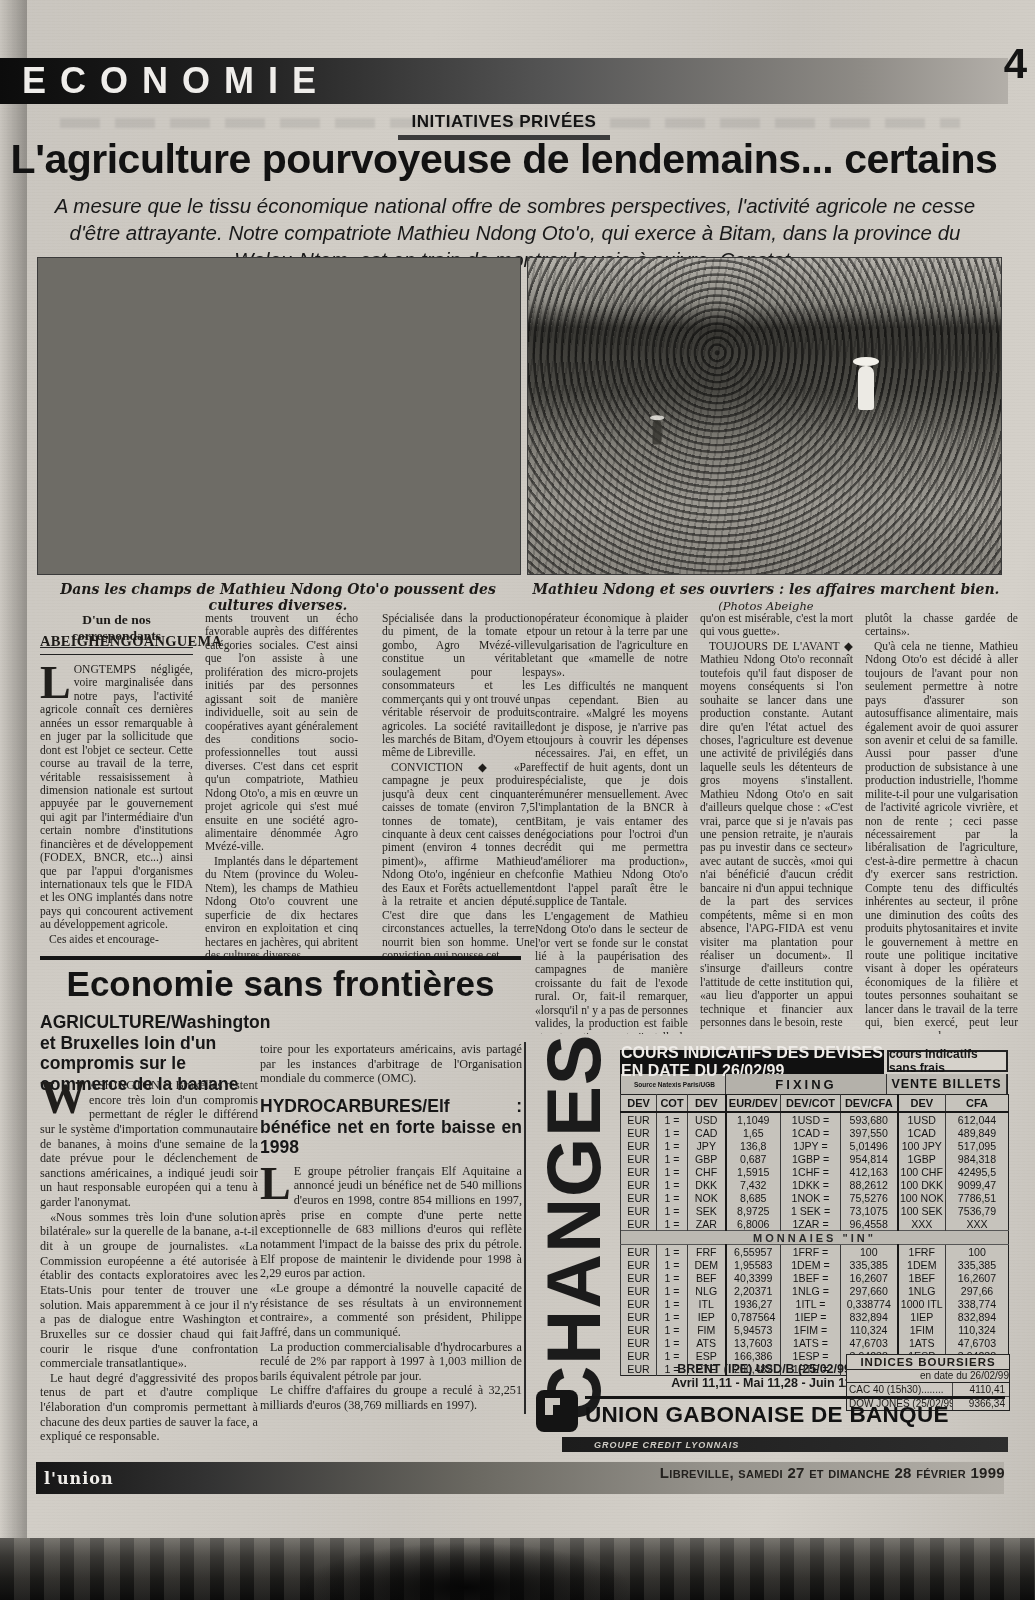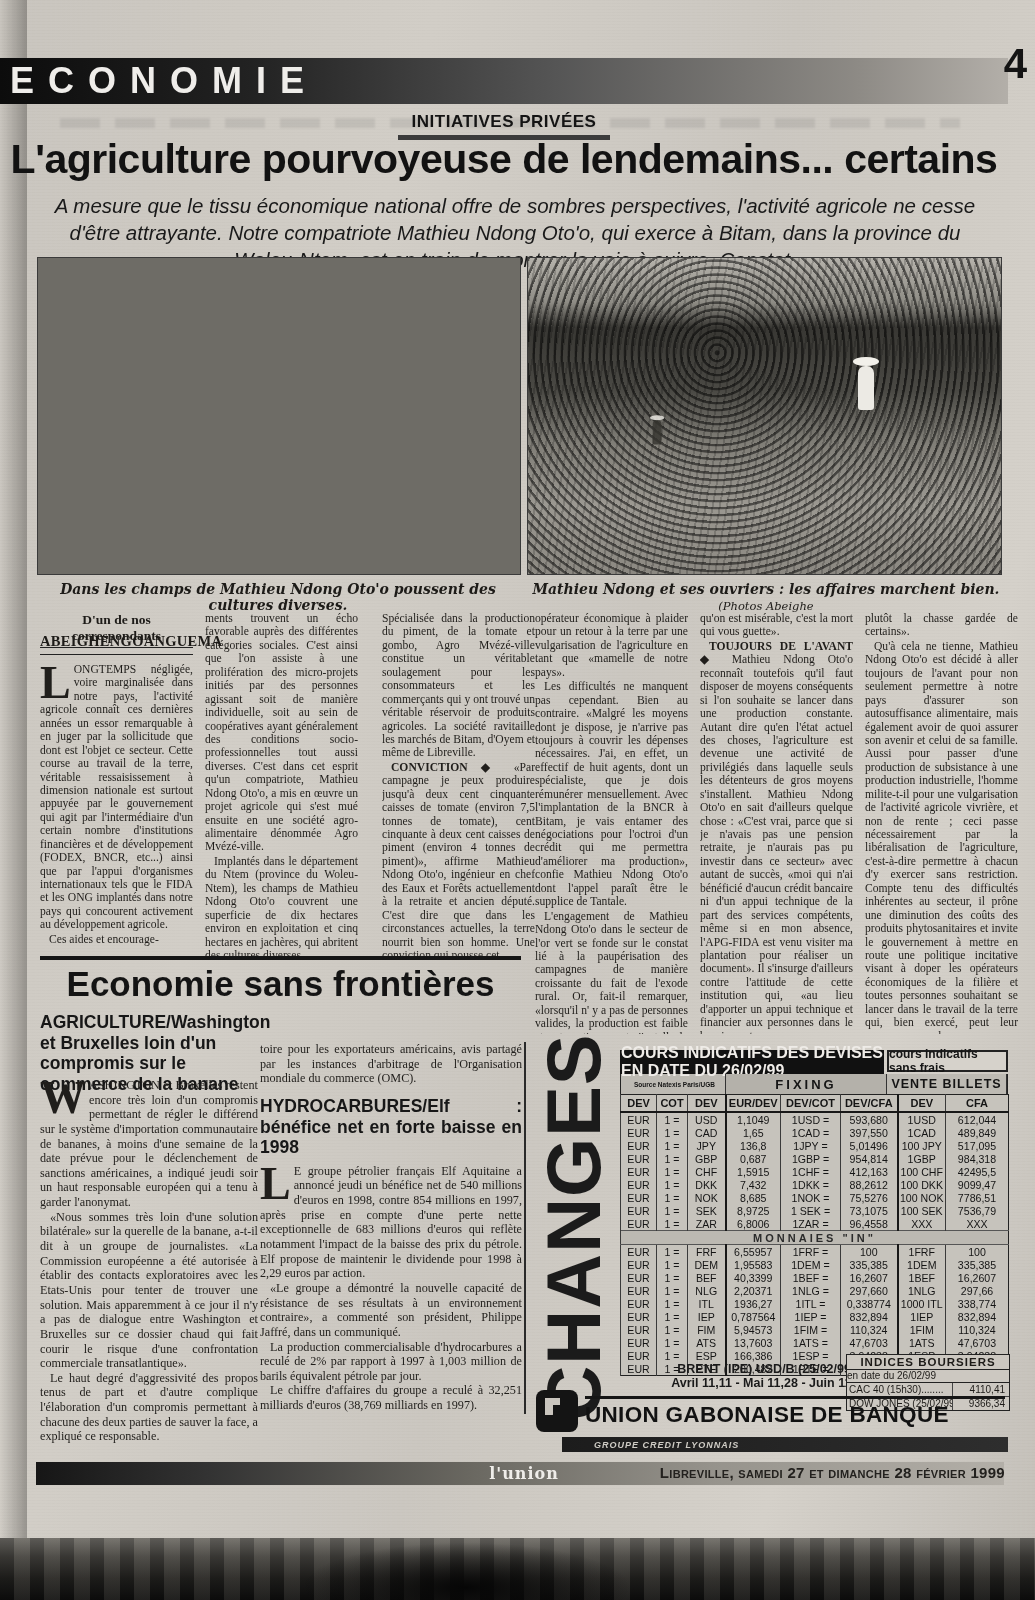--- a/index.html
+++ b/index.html
@@ -8,21 +8,21 @@
     font-family:"Liberation Serif",serif;color:#1d1b18;}
   .grain{position:absolute;inset:0;pointer-events:none;opacity:.5;
     background:repeating-linear-gradient(0deg,rgba(0,0,0,.025) 0 1px,transparent 1px 3px),
                repeating-linear-gradient(90deg,rgba(255,255,255,.03) 0 2px,transparent 2px 5px);}
   .abs{position:absolute;}
   
   .banner{left:0;top:58px;width:1008px;height:46px;
     background:linear-gradient(90deg,#0c0c0c 0%,#222 25%,#555 55%,#8d8a85 85%,#b3afa9 100%);
     display:flex;align-items:center;}
   .banner-title{color:#efedea;font-family:"Liberation Sans",sans-serif;font-weight:bold;
-    font-size:36px;letter-spacing:14px;padding-left:10px;}
+    font-size:36px;letter-spacing:14px;padding-left:22px;}
   .pageno{right:8px;top:40px;font-family:"Liberation Sans",sans-serif;font-weight:800;font-size:42px;color:#141414;}
   .ghost{left:60px;top:118px;width:900px;height:10px;opacity:.12;filter:blur(1px);
     background:repeating-linear-gradient(90deg,#555 0 40px,transparent 40px 55px);}
   .kicker-wrap{left:0;top:112px;width:1008px;text-align:center;}
   .kicker{display:inline-block;font-family:"Liberation Sans",sans-serif;font-weight:800;font-size:17px;
     letter-spacing:.5px;border-bottom:5px solid #3c3c3c;padding:0 14px 3px 14px;color:#141414;}
   .headline{left:0;top:136px;width:1008px;text-align:center;font-family:"Liberation Sans",sans-serif;
     font-weight:800;font-size:41px;color:#121212;letter-spacing:-.5px;}
   .standfirst{left:40px;top:192px;width:950px;text-align:center;font-family:"Liberation Sans",sans-serif;
     font-style:italic;font-size:20.5px;line-height:1.32;color:#1a1a1a;font-weight:500;}
@@ -47,21 +47,21 @@
   .fig-hat{width:26px;height:9px;background:#f2f0ea;border-radius:50%;margin:-6px 0 0 -5px;}
   .caption{font-size:14px;font-weight:bold;font-style:italic;font-family:"DejaVu Serif",serif;color:#17151 2;}
   .cap-l{left:37px;top:581px;width:482px;text-align:center;}
   .cap-r{left:527px;top:581px;width:478px;text-align:center;}
   .credit{font-style:italic;font-weight:normal;font-size:11.5px;}
   
   .col{width:153px;font-size:11.6px;line-height:1.16;text-align:justify;overflow:hidden;color:#201e1b;}
   .col p.para{margin:0 0 1px 0;text-indent:9px;}
   .col p.para:first-child{text-indent:0;}
   .dropcap{float:left;font-size:46px;line-height:.8;font-weight:bold;padding:2px 3px 0 0;font-family:"Liberation Serif",serif;}
-  .runin{font-weight:bold;}
+  .runin{font-weight:normal;}
   .corr-head{left:40px;top:612px;width:153px;text-align:center;font-weight:bold;font-size:13.5px;
     border-bottom:1.5px solid #222;padding-bottom:3px;font-family:"Liberation Serif",serif;}
   .byline{left:40px;top:633px;width:153px;text-align:center;font-weight:bold;font-size:14.5px;
     border-bottom:1.5px solid #222;padding-bottom:4px;letter-spacing:.3px;}
   .c1{left:40px;top:663px;height:295px;}
   .c2{left:205px;top:612px;height:346px;}
   .c3{left:382px;top:612px;height:346px;}
   .c4{left:535px;top:612px;height:422px;}
   .c5{left:700px;top:612px;height:422px;}
   .c6{left:865px;top:612px;height:422px;}
@@ -103,39 +103,39 @@
   table.fx{border:1px solid #222;}
   table.fx td.fc3,table.fx th.hc3,table.fx td.fc6,table.fx th.hc6{border-left:2px solid #181818;}
   tr.monnaies td{font-size:11px;letter-spacing:3px;text-align:center;font-weight:bold;color:#2b2b2b;
     border-top:1px solid #555;border-bottom:1px solid #555;background:#bcb9b2;}
   
   .brent{left:620px;top:1362px;width:300px;text-align:center;font-family:"Liberation Sans",sans-serif;font-size:12.5px;color:#1a1a1a;}
   .brent b{font-weight:800;}
   .indices{left:846px;top:1354px;width:162px;border:1.5px solid #222;background:#ccc8c1;
     font-family:"Liberation Sans",sans-serif;}
   .ind-title{font-weight:800;font-size:11.5px;text-align:center;letter-spacing:1px;border-bottom:1px solid #222;padding:1px 0;}
-  .ind-date{font-size:10px;text-align:left;border-bottom:1px solid #222;padding:0 0 1px 0;}
+  .ind-date{font-size:10px;text-align:right;border-bottom:1px solid #222;padding:0 0 1px 0;}
   .kv-row{display:flex;font-size:10px;border-bottom:1px solid #444;}
   .kv-row:last-child{border-bottom:none;}
   .kv-row .k{flex:1;padding:1px 2px;border-right:1px solid #444;white-space:nowrap;overflow:hidden;}
   .kv-row .v{flex:0 0 52px;text-align:right;padding:1px 4px 1px 0;}
   .ugb-rule{left:585px;top:1396px;width:420px;height:2.5px;background:#161616;}
   .ugb-logo{left:536px;top:1390px;width:42px;height:42px;background:#141414;border-radius:8px;}
   .ugb-logo:before{content:"";position:absolute;left:9px;top:8px;width:15px;height:17px;background:#c9c5be;border-radius:0 0 8px 0;}
   .ugb-logo:after{content:"";position:absolute;left:17px;top:15px;width:15px;height:19px;background:#141414;}
   .ugb-name{left:585px;top:1402px;width:430px;font-family:"Liberation Sans",sans-serif;font-weight:700;
     font-size:22.5px;color:#121212;letter-spacing:.3px;}
   .ugb-bar{left:562px;top:1437px;width:446px;height:15px;background:linear-gradient(90deg,#1c1c1c,#2e2e2e);
     display:flex;align-items:center;}
   .ugb-bar span{color:#cfccc5;font-family:"Liberation Sans",sans-serif;font-style:italic;font-weight:bold;
     font-size:9px;letter-spacing:1px;padding-left:32px;}
   
-  .footer-bar{left:36px;top:1462px;width:968px;height:23px;
+  .footer-bar{left:36px;top:1462px;width:968px;height:32px;
     background:linear-gradient(90deg,#161616 0%,#333 18%,#6a6861 45%,#96938c 70%,#b3afa8 100%);
-    display:flex;align-items:center;justify-content:center;}
+    display:flex;align-items:center;justify-content:flex-start;}
   .funion{color:#efede9;font-family:"DejaVu Serif",serif;font-weight:bold;font-size:16px;padding-left:8px;letter-spacing:1px;}
   .fdate{position:absolute;right:30px;top:1464px;font-family:"Liberation Sans",sans-serif;font-weight:bold;
     font-size:15px;color:#23211e;letter-spacing:.3px;font-variant:small-caps;}
   .bottom-strip{left:0;top:1538px;width:1035px;height:62px;
     background:
       radial-gradient(ellipse 220px 60px at 45% 80%,#060606 0%,transparent 75%),
       repeating-linear-gradient(90deg,rgba(0,0,0,.35) 0 14px,rgba(70,68,64,.3) 14px 30px),
       linear-gradient(180deg,#8e8b84 0%,#55534e 30%,#2b2a27 65%,#111 100%);}
   .rim{left:1008px;top:0;width:27px;height:1600px;background:linear-gradient(90deg,transparent,rgba(40,38,35,.35));}
 </style>

